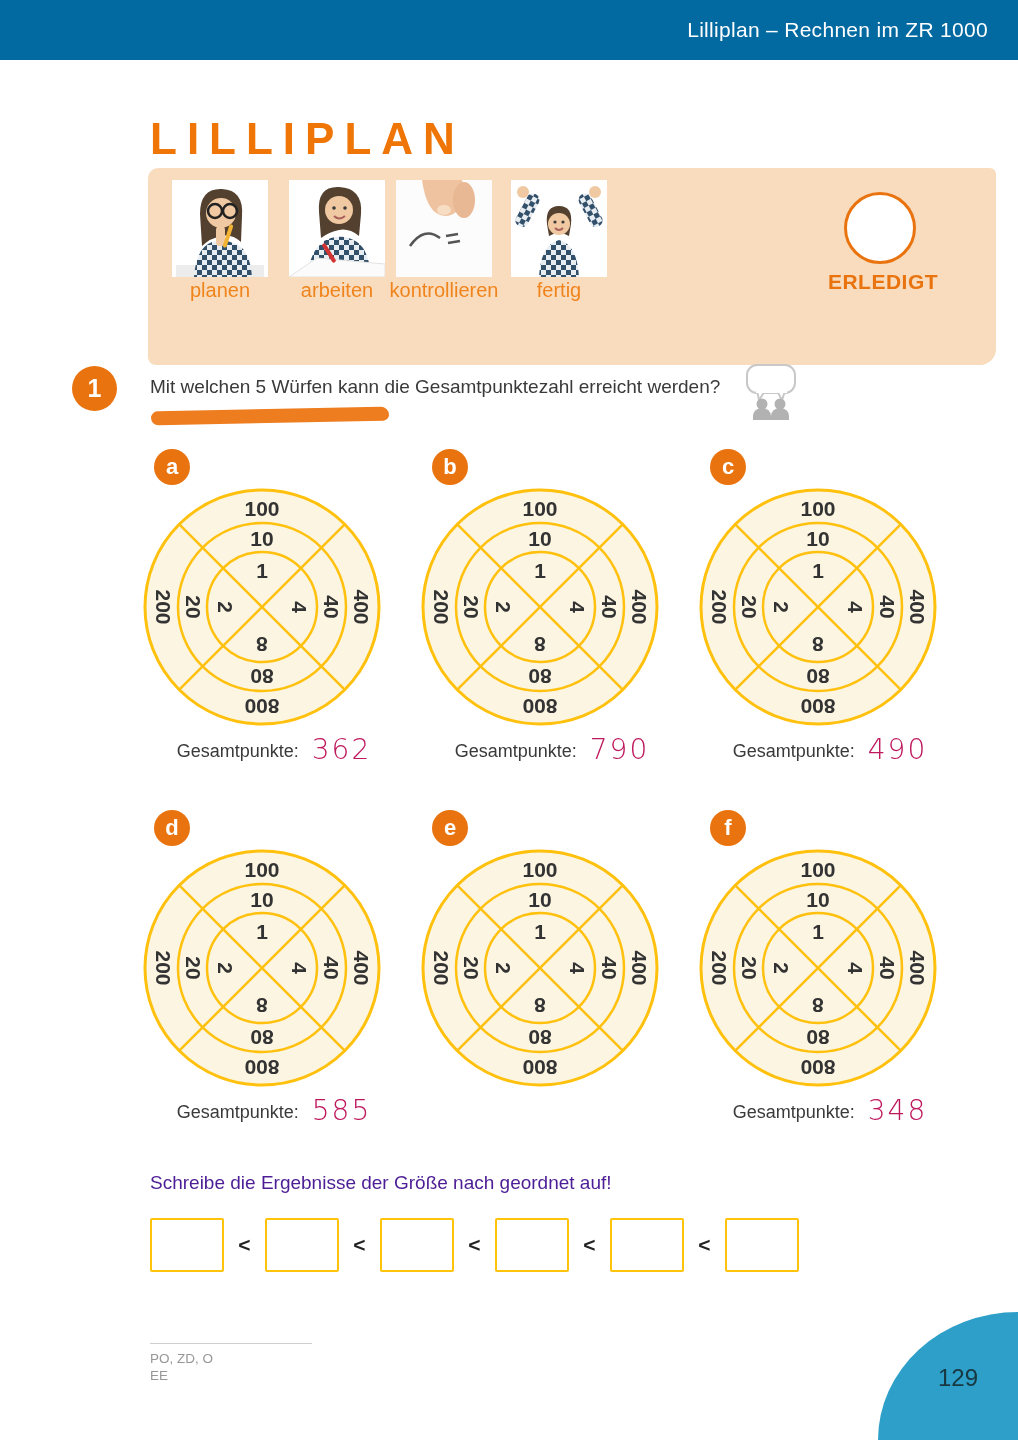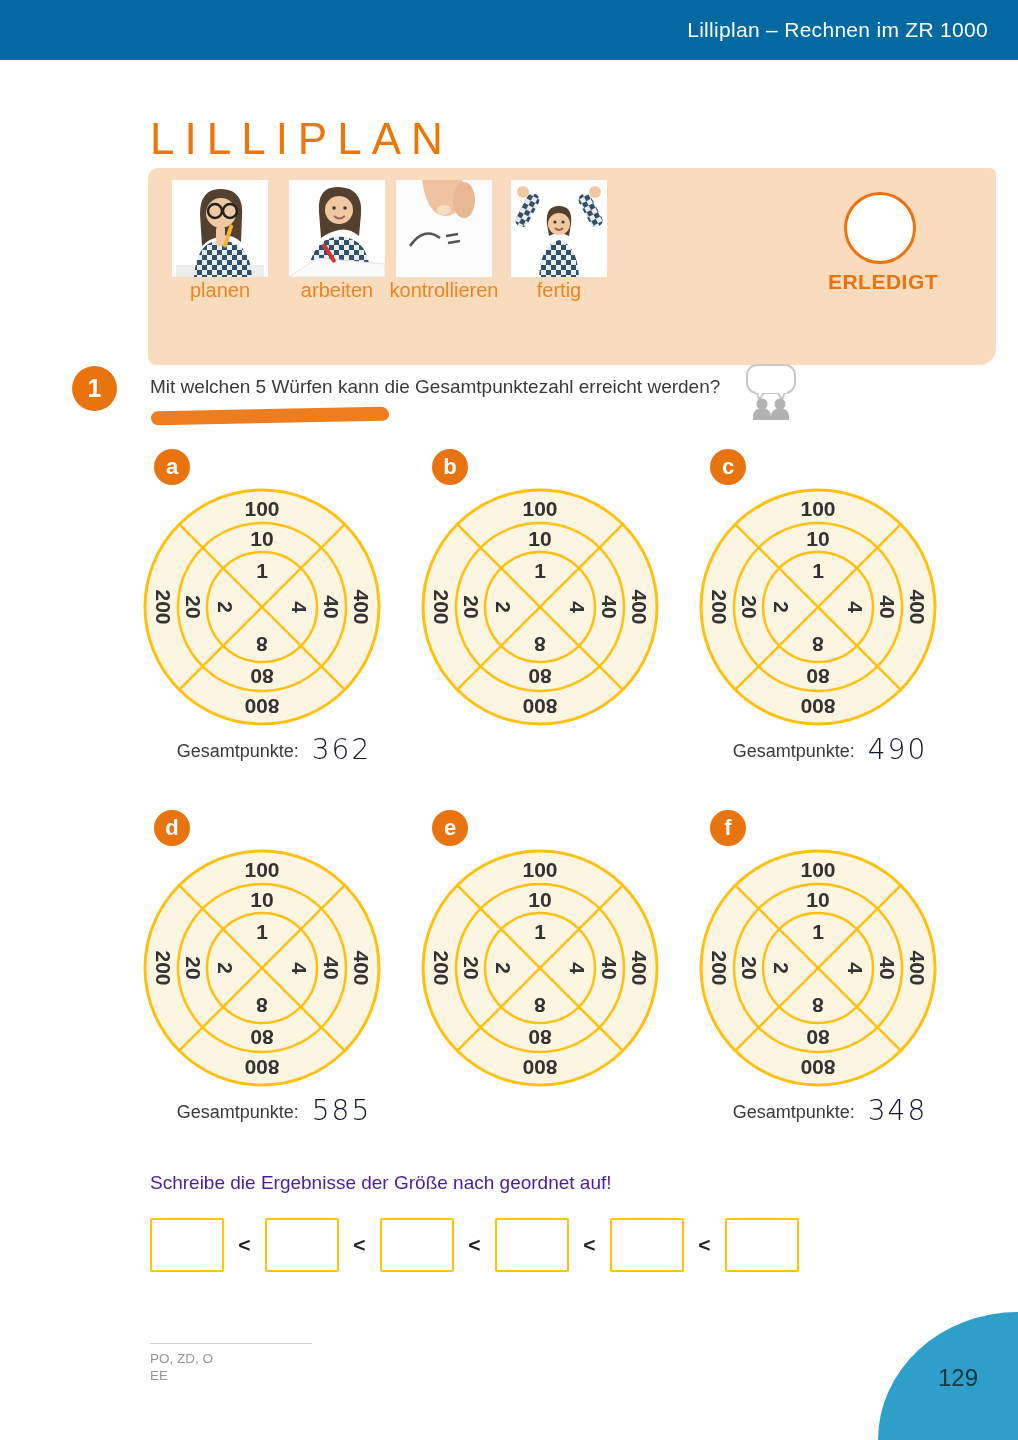--- a/index.html
+++ b/index.html
@@ -8,21 +8,21 @@
     font-family:"Liberation Sans",sans-serif;color:#3a3a3a;
   }
   
   .topbar{
     position:absolute;top:0;left:0;width:1018px;height:60px;background:#0369a1;
     display:flex;align-items:center;justify-content:flex-end;box-sizing:border-box;
     padding-right:30px;color:#fff;font-size:21px;letter-spacing:.3px;
   }
   
   .brand{
-    position:absolute;left:150px;top:114px;font-size:44px;font-weight:400;
+    position:absolute;left:150px;top:114px;font-size:44px;font-weight:700;
     letter-spacing:10px;color:#EE7506;
   }
   
   .banner{
     position:absolute;left:148px;top:168px;width:848px;height:197px;
     background:#F9DCBE;border-radius:10px 6px 16px 8px;
   }
   .photo{position:absolute;top:12px;width:96px;height:97px;background:#fff;overflow:hidden;}
   .photo svg{display:block;}
   .ph1{left:24px}.ph2{left:141px}.ph3{left:248px}.ph4{left:363px}
@@ -60,21 +60,21 @@
     color:#fff;font-size:22px;font-weight:bold;display:flex;align-items:center;justify-content:center;
   }
   .board-svg{display:block;margin-top:38px;}
   .board-svg text{font-family:"Liberation Sans",sans-serif;font-size:21px;font-weight:600;fill:#333;}
   .points-line{
     margin-top:6px;text-align:center;transform:translateX(12px);
     font-size:18px;color:#3a3a3a;white-space:nowrap;line-height:34px;
   }
   .points-value{
     font-family:"DejaVu Sans",sans-serif;font-size:28px;font-weight:200;letter-spacing:2px;
-    color:#0f172a;margin-left:13px;vertical-align:-2px;
+    color:#be185d;margin-left:13px;vertical-align:-2px;
   }
   
   .instruction{position:absolute;left:150px;top:1172px;font-size:19px;color:#4c1d95;}
   #ordering-row{position:absolute;left:150px;top:1218px;display:flex;align-items:center;}
   .answer-box{
     width:70px;height:50px;border:2.5px solid #FFC40A;background:#fff;border-radius:2px;box-sizing:content-box;
   }
   .lt-sign{width:41px;text-align:center;font-size:21px;font-weight:bold;color:#222;}
   
   .footer-rule{position:absolute;left:150px;top:1343px;width:162px;height:1px;background:#cfcfcf;}
@@ -235,20 +235,23 @@
       <text x="120" y="219" text-anchor="middle" dominant-baseline="central" transform="rotate(180 120 219)">800</text>
       <text x="120" y="189" text-anchor="middle" dominant-baseline="central" transform="rotate(180 120 189)">80</text>
       <text x="120" y="157" text-anchor="middle" dominant-baseline="central" transform="rotate(180 120 157)">8</text>
       <text x="21" y="120" text-anchor="middle" dominant-baseline="central" transform="rotate(90 21 120)">200</text>
       <text x="51" y="120" text-anchor="middle" dominant-baseline="central" transform="rotate(90 51 120)">20</text>
       <text x="83" y="120" text-anchor="middle" dominant-baseline="central" transform="rotate(90 83 120)">2</text>
       <text x="219" y="120" text-anchor="middle" dominant-baseline="central" transform="rotate(90 219 120)">400</text>
       <text x="189" y="120" text-anchor="middle" dominant-baseline="central" transform="rotate(90 189 120)">40</text>
       <text x="157" y="120" text-anchor="middle" dominant-baseline="central" transform="rotate(90 157 120)">4</text>
     </svg>
+    <div class="points-line">
+      <span>Gesamtpunkte:</span><span class="points-value">790</span>
+    </div>
   </div>
 
   <div class="board-cell">
     <div class="board-badge">c</div>
     <svg class="board-svg" width="240" height="240" viewBox="0 0 240 240">
       <circle cx="120" cy="120" r="117" fill="#FCF5E2" stroke="#FFC10E" stroke-width="3"></circle>
       <line x1="37.3" y1="37.3" x2="202.7" y2="202.7" stroke="#FFC10E" stroke-width="2.5"></line>
       <line x1="202.7" y1="37.3" x2="37.3" y2="202.7" stroke="#FFC10E" stroke-width="2.5"></line>
       <circle cx="120" cy="120" r="84" fill="none" stroke="#FFC10E" stroke-width="2.5"></circle>
       <circle cx="120" cy="120" r="55" fill="none" stroke="#FFC10E" stroke-width="2.5"></circle>

